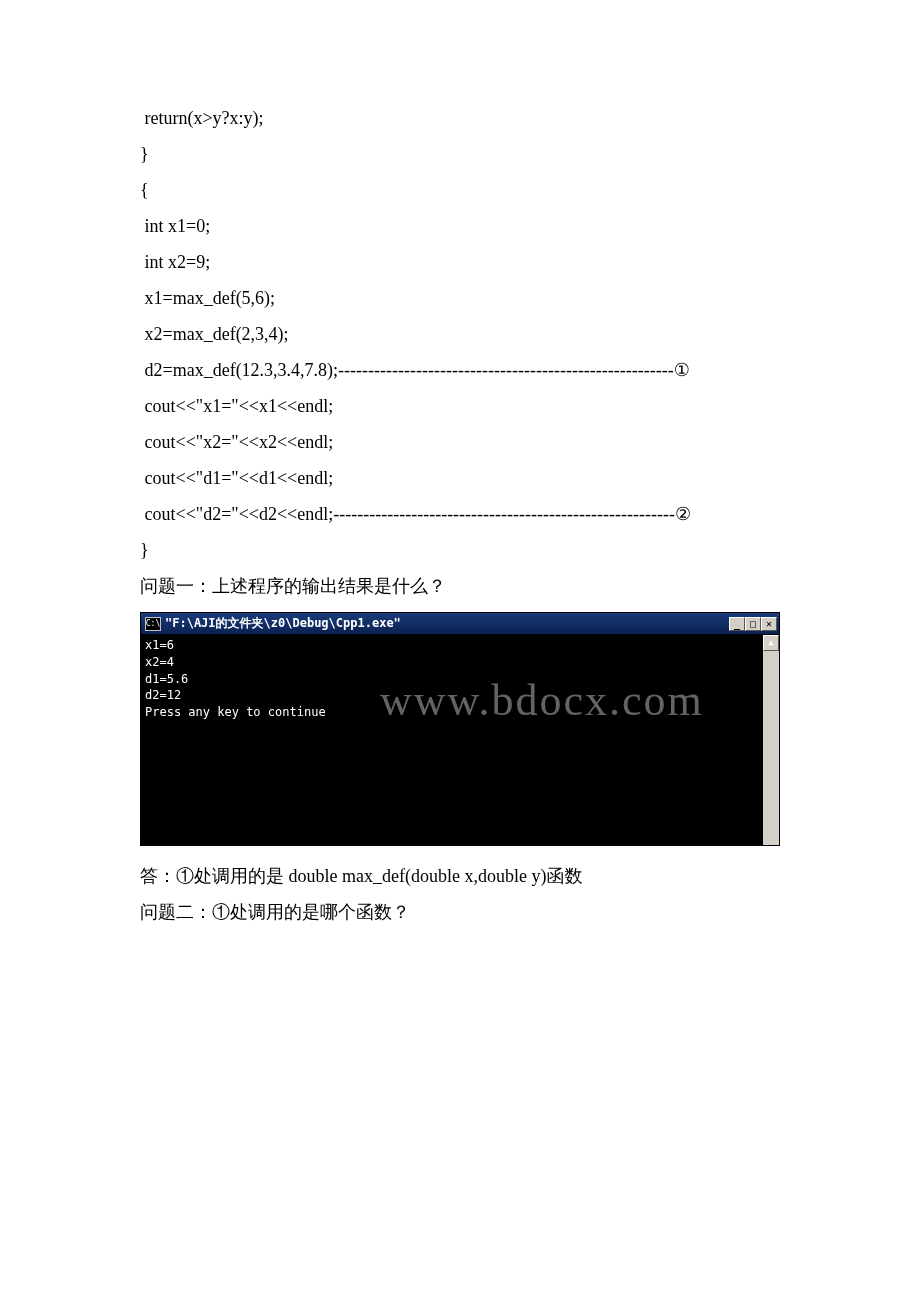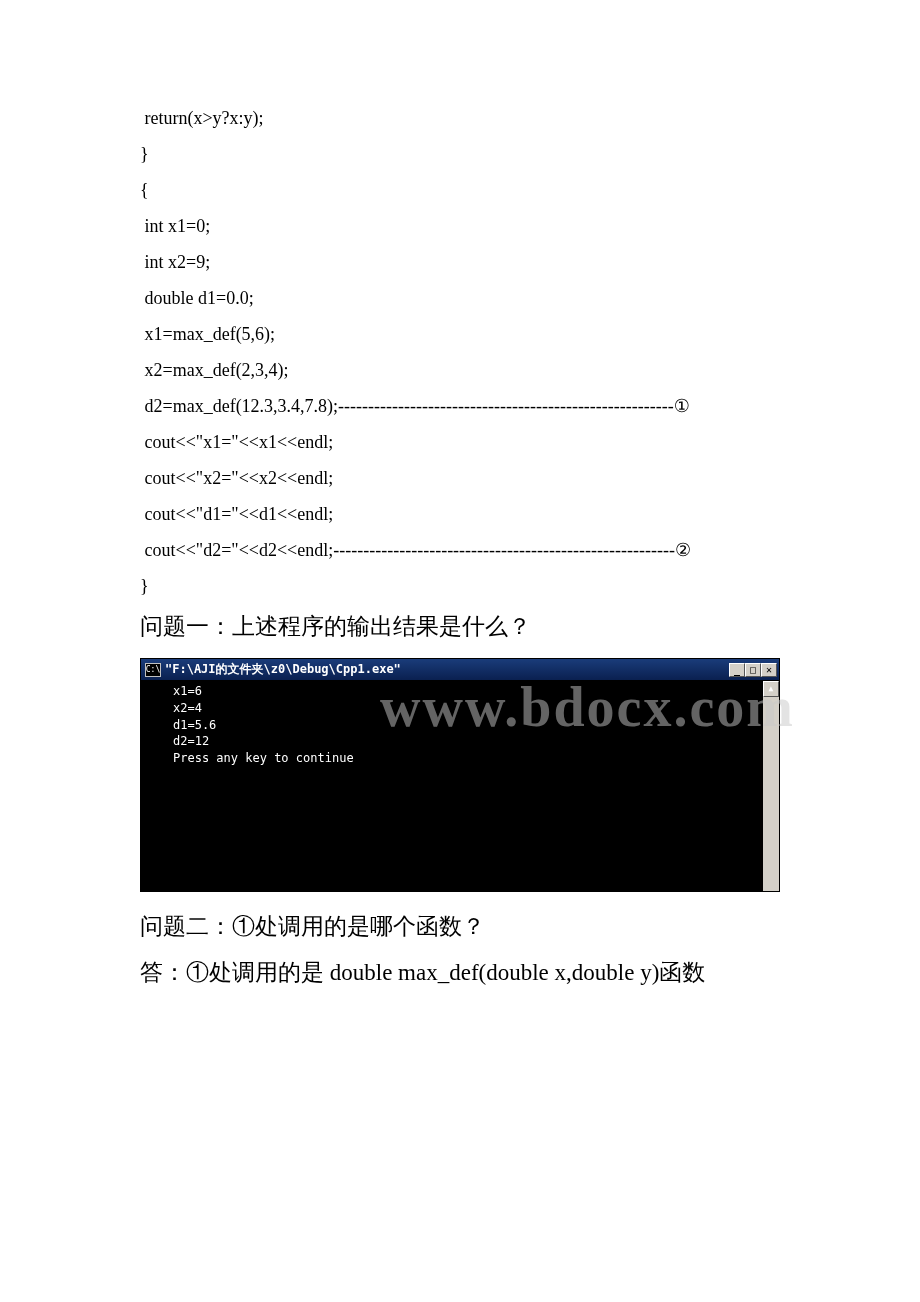--- a/index.html
+++ b/index.html
@@ -15,30 +15,30 @@
       padding: 100px 140px 60px 140px;
     }
     .code-line {
       font-size: 18px;
       line-height: 2.0;
       color: #000;
       white-space: pre;
       font-family: "Times New Roman", serif;
     }
     .text-line {
-      font-size: 23px;
+      font-size: 18px;
       line-height: 2.0;
       color: #000;
       font-family: "SimSun", "宋体", serif;
     }
     .watermark {
       position: absolute;
-      font-size: 56px;
+      font-size: 44px;
       color: rgba(200, 200, 200, 0.5);
-      font-weight: bold;
+      font-weight: normal;
       pointer-events: none;
       z-index: 1;
       left: 240px;
       top: 575px;
       letter-spacing: 2px;
     }
     .content {
       position: relative;
       z-index: 2;
     }
@@ -124,35 +124,33 @@
       border: 1px solid #fff;
       border-right-color: #555;
       border-bottom-color: #555;
       font-size: 8px;
       display: flex;
       align-items: center;
       justify-content: center;
     }
     .console-output {
       white-space: pre;
-      margin-left: 28px;
     }
   </style>
 </head>
 <body>
 
 <div class="content">
   <div class="watermark">www.bdocx.com</div>
 
   <div class="code-line"> return(x&gt;y?x:y);</div>
   <div class="code-line">}</div>
   <div class="code-line">{</div>
   <div class="code-line"> int x1=0;</div>
   <div class="code-line"> int x2=9;</div>
-  <div class="code-line"> double d1=0.0;</div>
   <div class="code-line"> x1=max_def(5,6);</div>
   <div class="code-line"> x2=max_def(2,3,4);</div>
   <div class="code-line"> d2=max_def(12.3,3.4,7.8);--------------------------------------------------------①</div>
   <div class="code-line"> cout&lt;&lt;"x1="&lt;&lt;x1&lt;&lt;endl;</div>
   <div class="code-line"> cout&lt;&lt;"x2="&lt;&lt;x2&lt;&lt;endl;</div>
   <div class="code-line"> cout&lt;&lt;"d1="&lt;&lt;d1&lt;&lt;endl;</div>
   <div class="code-line"> cout&lt;&lt;"d2="&lt;&lt;d2&lt;&lt;endl;---------------------------------------------------------②</div>
   <div class="code-line">}</div>
 
   <div class="text-line">问题一：上述程序的输出结果是什么？</div>
@@ -174,15 +172,15 @@
 x2=4
 d1=5.6
 d2=12
 Press any key to continue</div>
       <div class="console-scrollbar">
         <div class="scroll-btn-up">▲</div>
       </div>
     </div>
   </div>
 
+  <div class="text-line">答：①处调用的是 double max_def(double x,double y)函数</div>
   <div class="text-line">问题二：①处调用的是哪个函数？</div>
-  <div class="text-line">答：①处调用的是 double max_def(double x,double y)函数</div>
 </div>
 
 </body></html>

